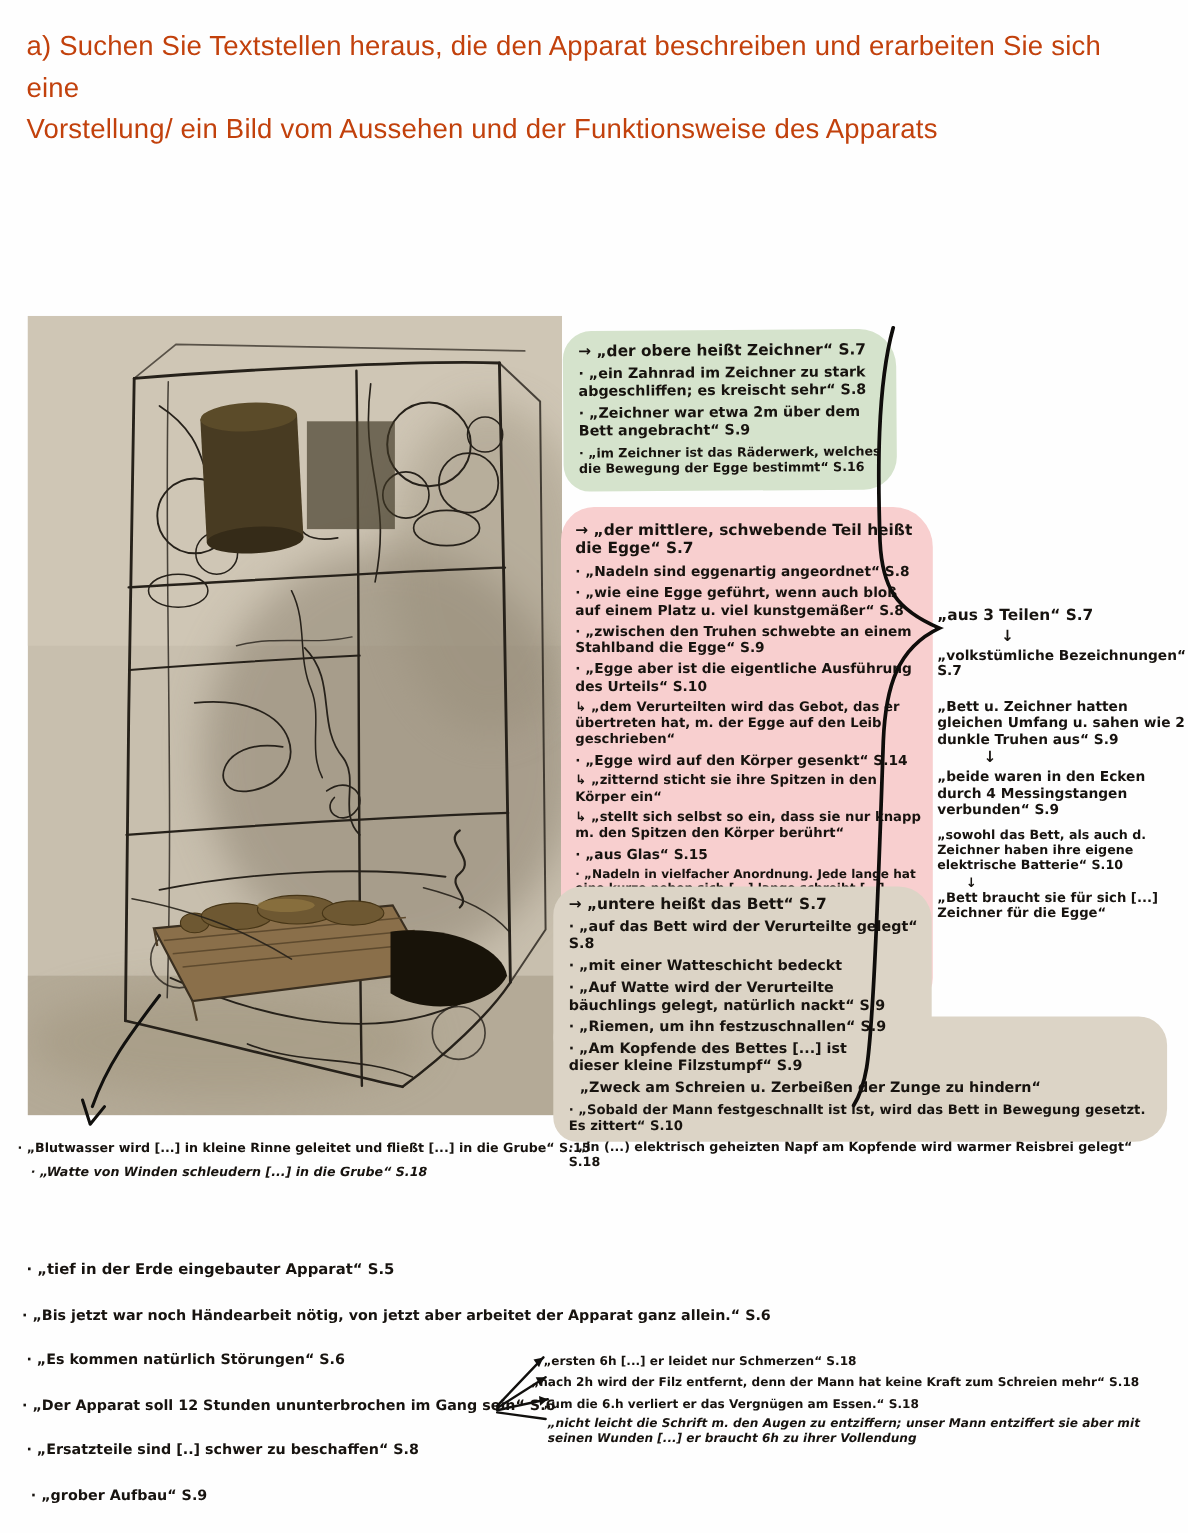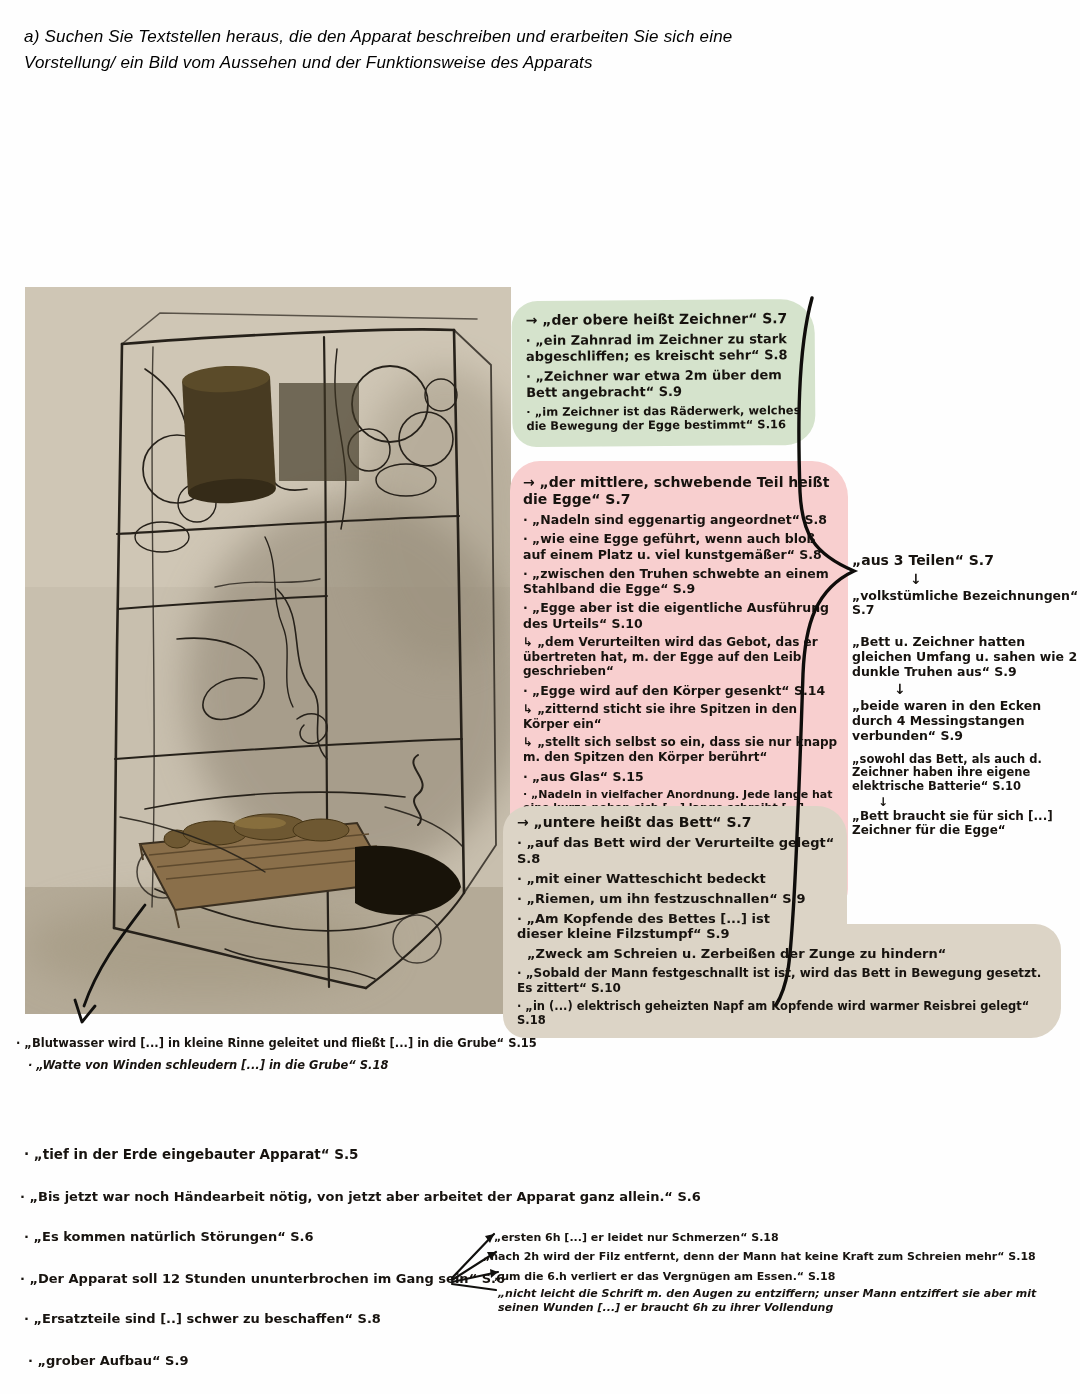--- a/index.html
+++ b/index.html
@@ -1,19 +1,19 @@
 <!DOCTYPE html>
 <html><head>
 <meta charset="utf-8">
 <style>
   html,body{margin:0;padding:0;background:#ffffff;}
   .page{position:relative;width:1080px;height:1394px;background:#fefefe;overflow:hidden;
         font-family:"Liberation Sans",sans-serif;}
-  .title{position:absolute;left:24px;top:24px;width:1020px;font-style:italic;
-         font-size:17px;line-height:1.5;color:#000000;letter-spacing:.2px;}
+  .title{position:absolute;left:24px;top:24px;width:1020px;
+         font-size:25px;line-height:1.5;color:#c2410c;letter-spacing:.2px;}
   
   .hw{font-family:"DejaVu Sans",sans-serif;font-weight:700;color:#17130f;}
   .hw p{margin:0 0 4px 0;line-height:1.22;}
   
   .photo{position:absolute;left:25px;top:287px;width:486px;height:727px;overflow:hidden;
          box-shadow:inset 0 0 46px rgba(60,50,30,.25);}
   
   .bubble{position:absolute;box-sizing:border-box;}
   .green{left:512px;top:300px;width:303px;min-height:140px;background:var(--green);
          border-radius:26px 34px 30px 24px;padding:11px 8px 10px 14px;transform:rotate(-.4deg);}
@@ -161,20 +161,21 @@
     <p class="f11 w320">· „Dann aber spießt ihn Egge (..) auf u. wirft ihn in die Grube“ S.13</p>
   </div>
 
   <div class="bubble beigewrap">
     <div class="beige-bg1"></div>
     <div class="beige-bg2"></div>
     <div class="beige-text hw">
       <p class="f14">→ „untere heißt das Bett“ S.7</p>
       <p class="f13 w320 indent">· „auf das Bett wird der Verurteilte gelegt“ S.8</p>
       <p class="f13 w320 indent">· „mit einer Watteschicht bedeckt</p>
+      <p class="f13 w310 indent">· „Auf Watte wird der Verurteilte bäuchlings gelegt, natürlich nackt“ S.9</p>
       <p class="f13 w320 indent">· „Riemen, um ihn festzuschnallen“ S.9</p>
       <p class="f13 w300 indent">· „Am Kopfende des Bettes [...] ist dieser kleine Filzstumpf“ S.9</p>
       <p class="f13 w540" style="margin-left:10px;">„Zweck am Schreien u. Zerbeißen der Zunge zu hindern“</p>
       <p class="f12 w540">· „Sobald der Mann festgeschnallt ist ist, wird das Bett in Bewegung gesetzt. Es zittert“ S.10</p>
       <p class="f115 w540">· „in (...) elektrisch geheizten Napf am Kopfende wird warmer Reisbrei gelegt“ S.18</p>
     </div>
   </div>
 
   <svg class="overlay" style="left:772px;top:292px;" width="110" height="725" viewBox="0 0 110 725">
     <path d="M40,6 C25,60 26,140 28,200 C30,242 42,262 82,279 C44,297 33,332 31,382 C28,472 25,562 21,622 C18,666 17,692 4,713" stroke="#0f0d0b" stroke-width="3.4" fill="none" stroke-linecap="round"></path>

